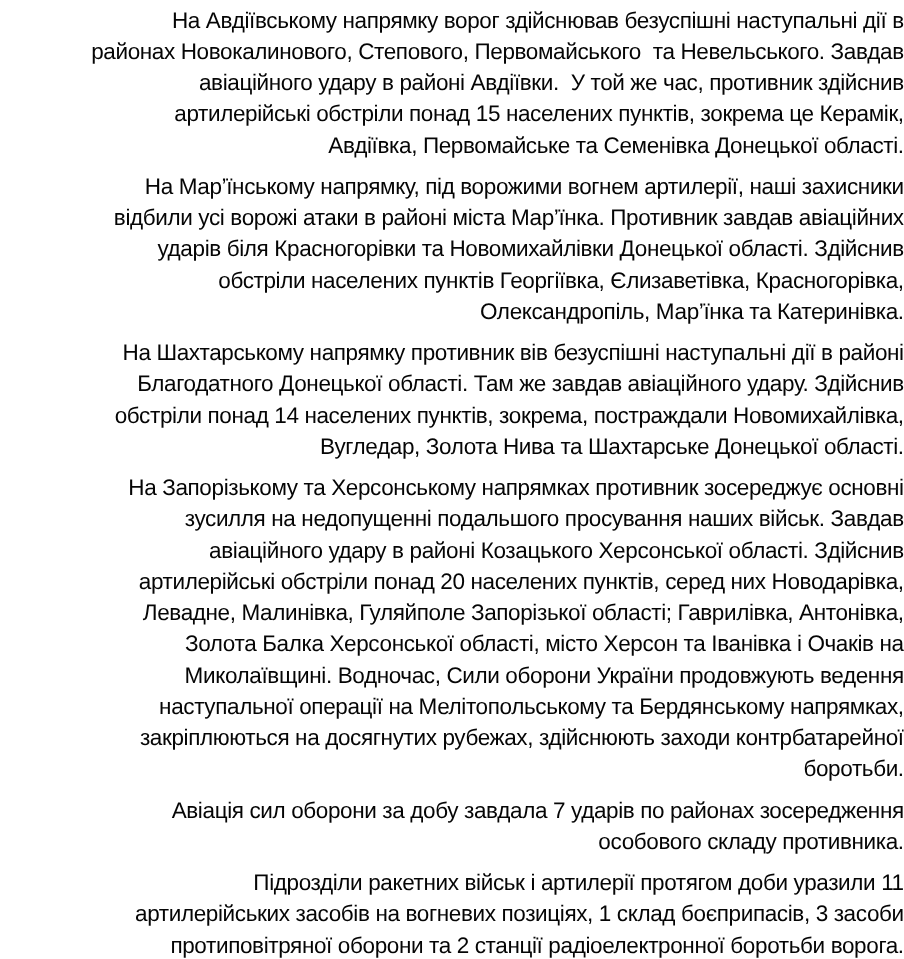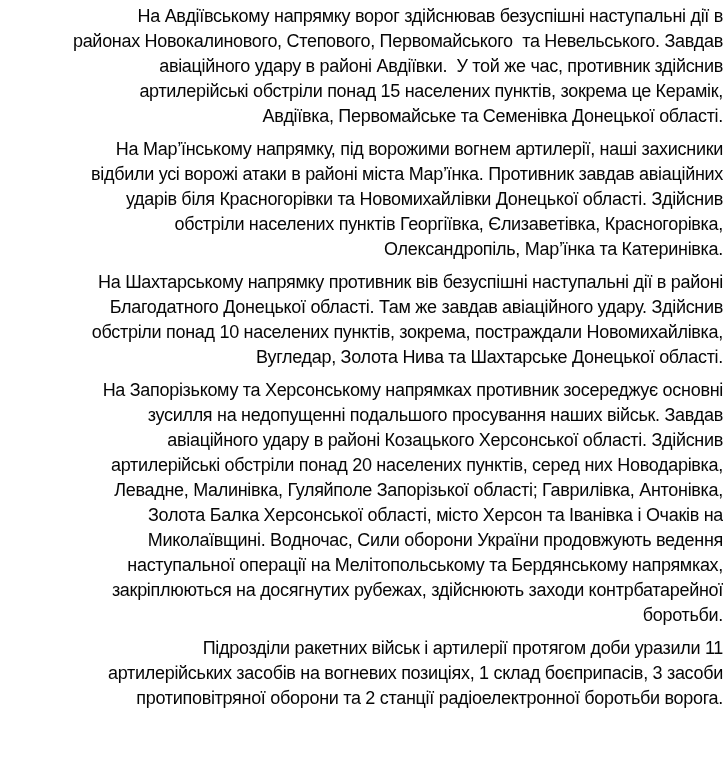--- a/index.html
+++ b/index.html
@@ -38,28 +38,30 @@
 авіаційного удару в районі Авдіївки.  У той же час, противник здійснив
 артилерійські обстріли понад 15 населених пунктів, зокрема це Керамік,
 Авдіївка, Первомайське та Семенівка Донецької області.</p>
   <p>На Мар’їнському напрямку, під ворожими вогнем артилерії, наші захисники
 відбили усі ворожі атаки в районі міста Мар’їнка. Противник завдав авіаційних
 ударів біля Красногорівки та Новомихайлівки Донецької області. Здійснив
 обстріли населених пунктів Георгіївка, Єлизаветівка, Красногорівка,
 Олександропіль, Мар’їнка та Катеринівка.</p>
   <p>На Шахтарському напрямку противник вів безуспішні наступальні дії в районі
 Благодатного Донецької області. Там же завдав авіаційного удару. Здійснив
-обстріли понад 10 населених пунктів, зокрема, постраждали Новомихайлівка,
+обстріли понад 14 населених пунктів, зокрема, постраждали Новомихайлівка,
 Вугледар, Золота Нива та Шахтарське Донецької області.</p>
   <p>На Запорізькому та Херсонському напрямках противник зосереджує основні
 зусилля на недопущенні подальшого просування наших військ. Завдав
 авіаційного удару в районі Козацького Херсонської області. Здійснив
 артилерійські обстріли понад 20 населених пунктів, серед них Новодарівка,
 Левадне, Малинівка, Гуляйполе Запорізької області; Гаврилівка, Антонівка,
 Золота Балка Херсонської області, місто Херсон та Іванівка і Очаків на
 Миколаївщині. Водночас, Сили оборони України продовжують ведення
 наступальної операції на Мелітопольському та Бердянському напрямках,
 закріплюються на досягнутих рубежах, здійснюють заходи контрбатарейної
 боротьби.</p>
+  <p>Авіація сил оборони за добу завдала 7 ударів по районах зосередження
+особового складу противника.</p>
   <p>Підрозділи ракетних військ і артилерії протягом доби уразили 11
 артилерійських засобів на вогневих позиціях, 1 склад боєприпасів, 3 засоби
 протиповітряної оборони та 2 станції радіоелектронної боротьби ворога.</p>
 </div>
 
 </body></html>

